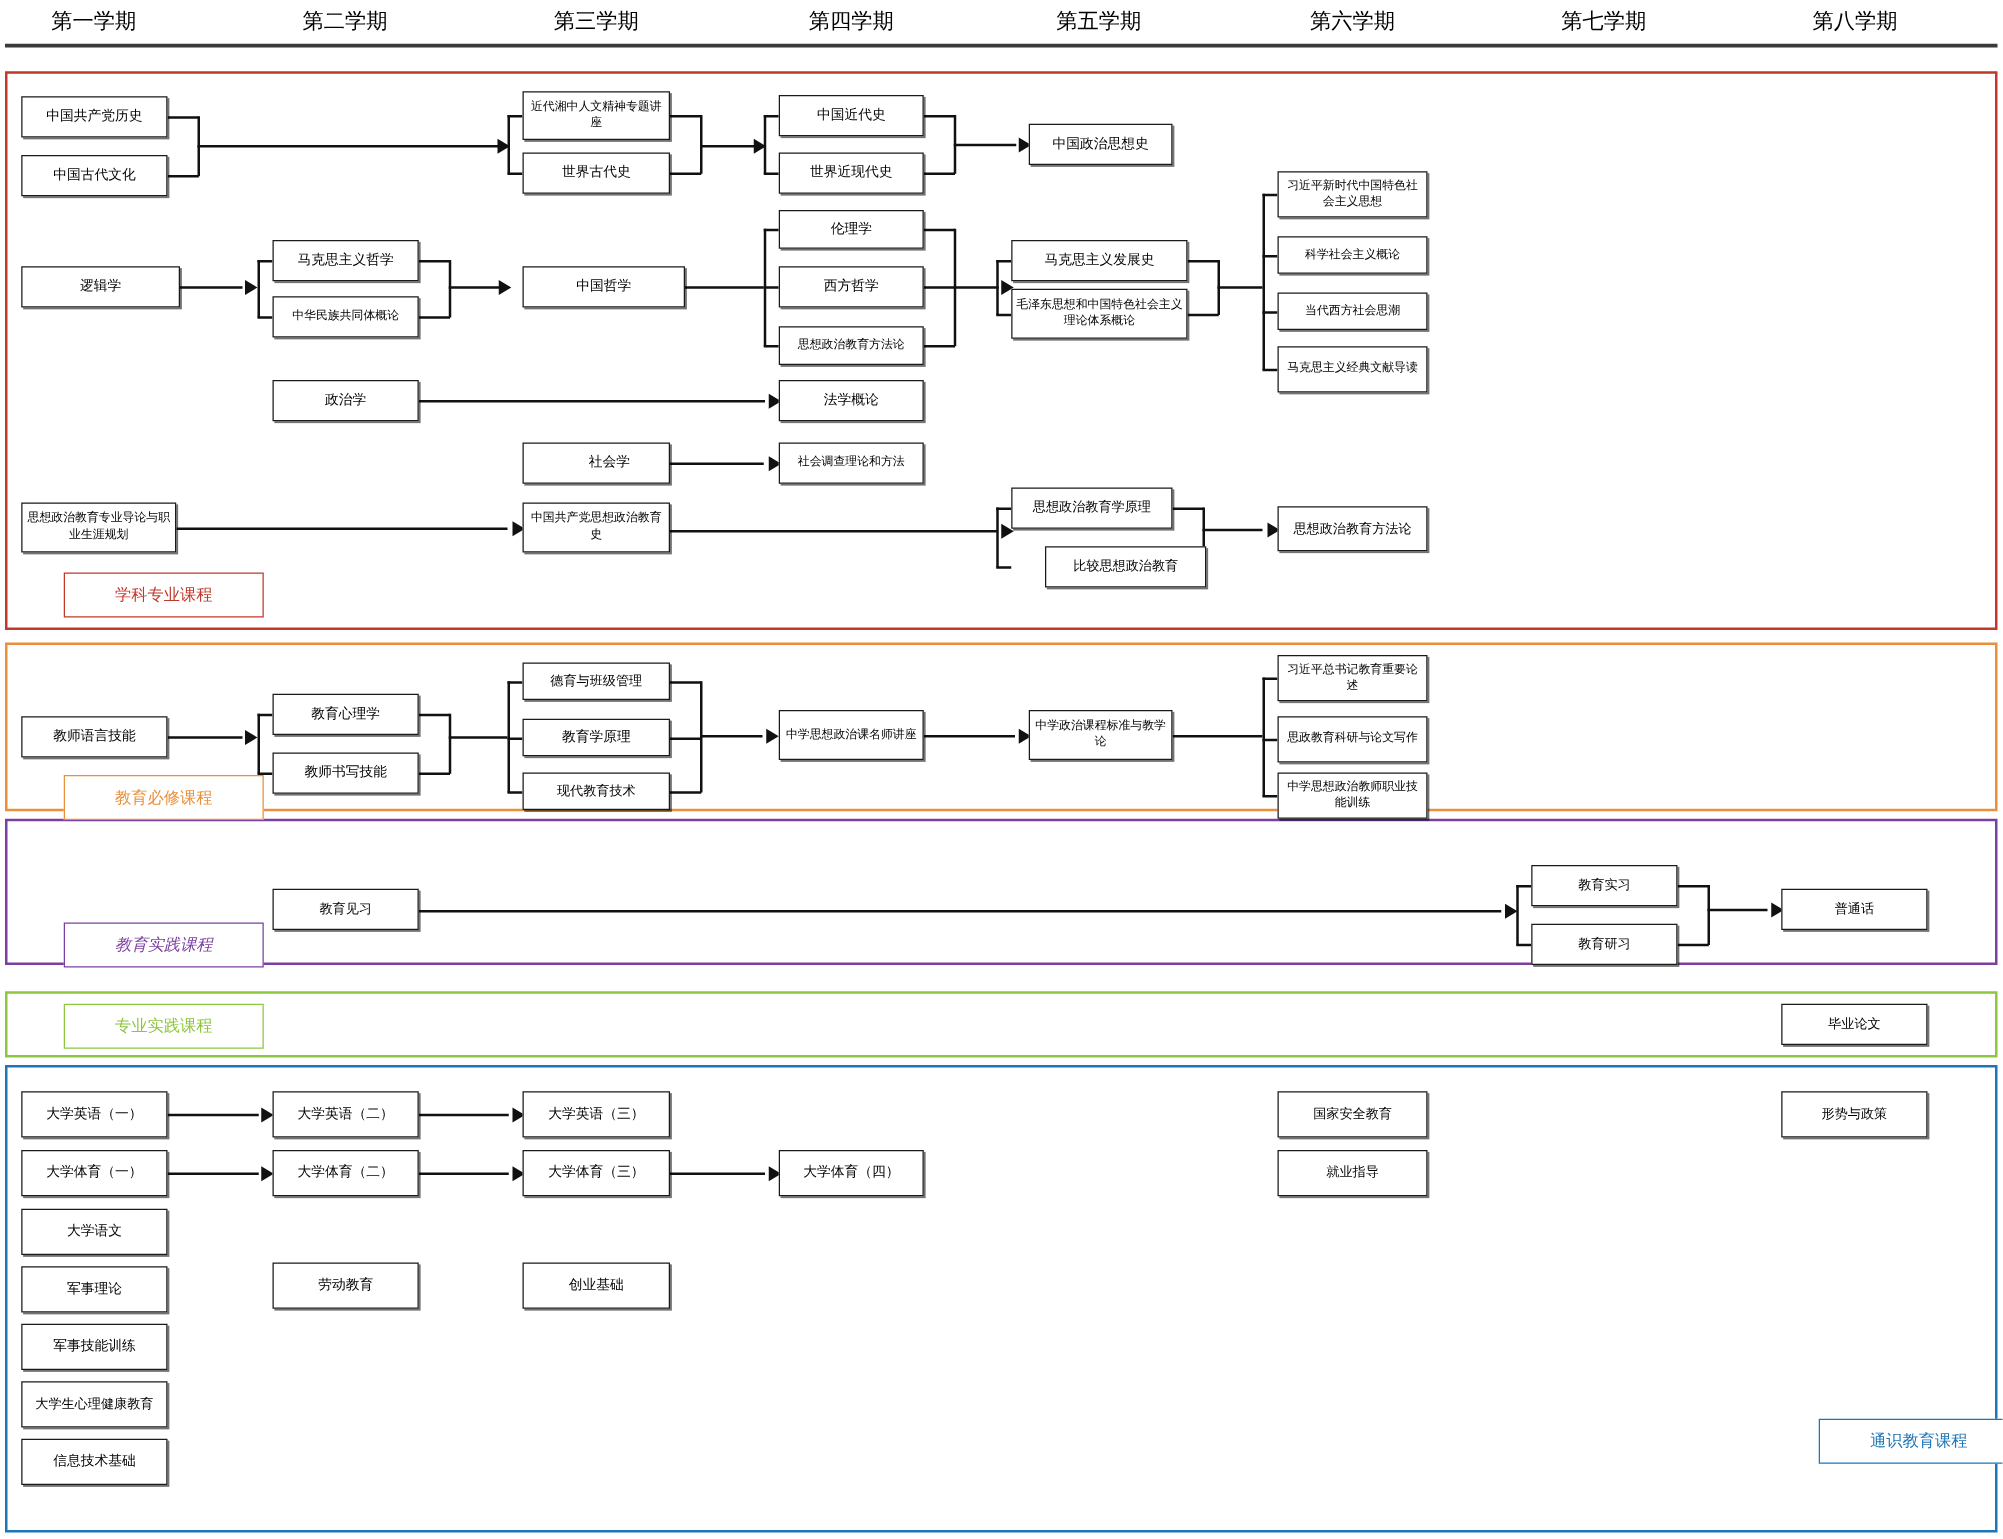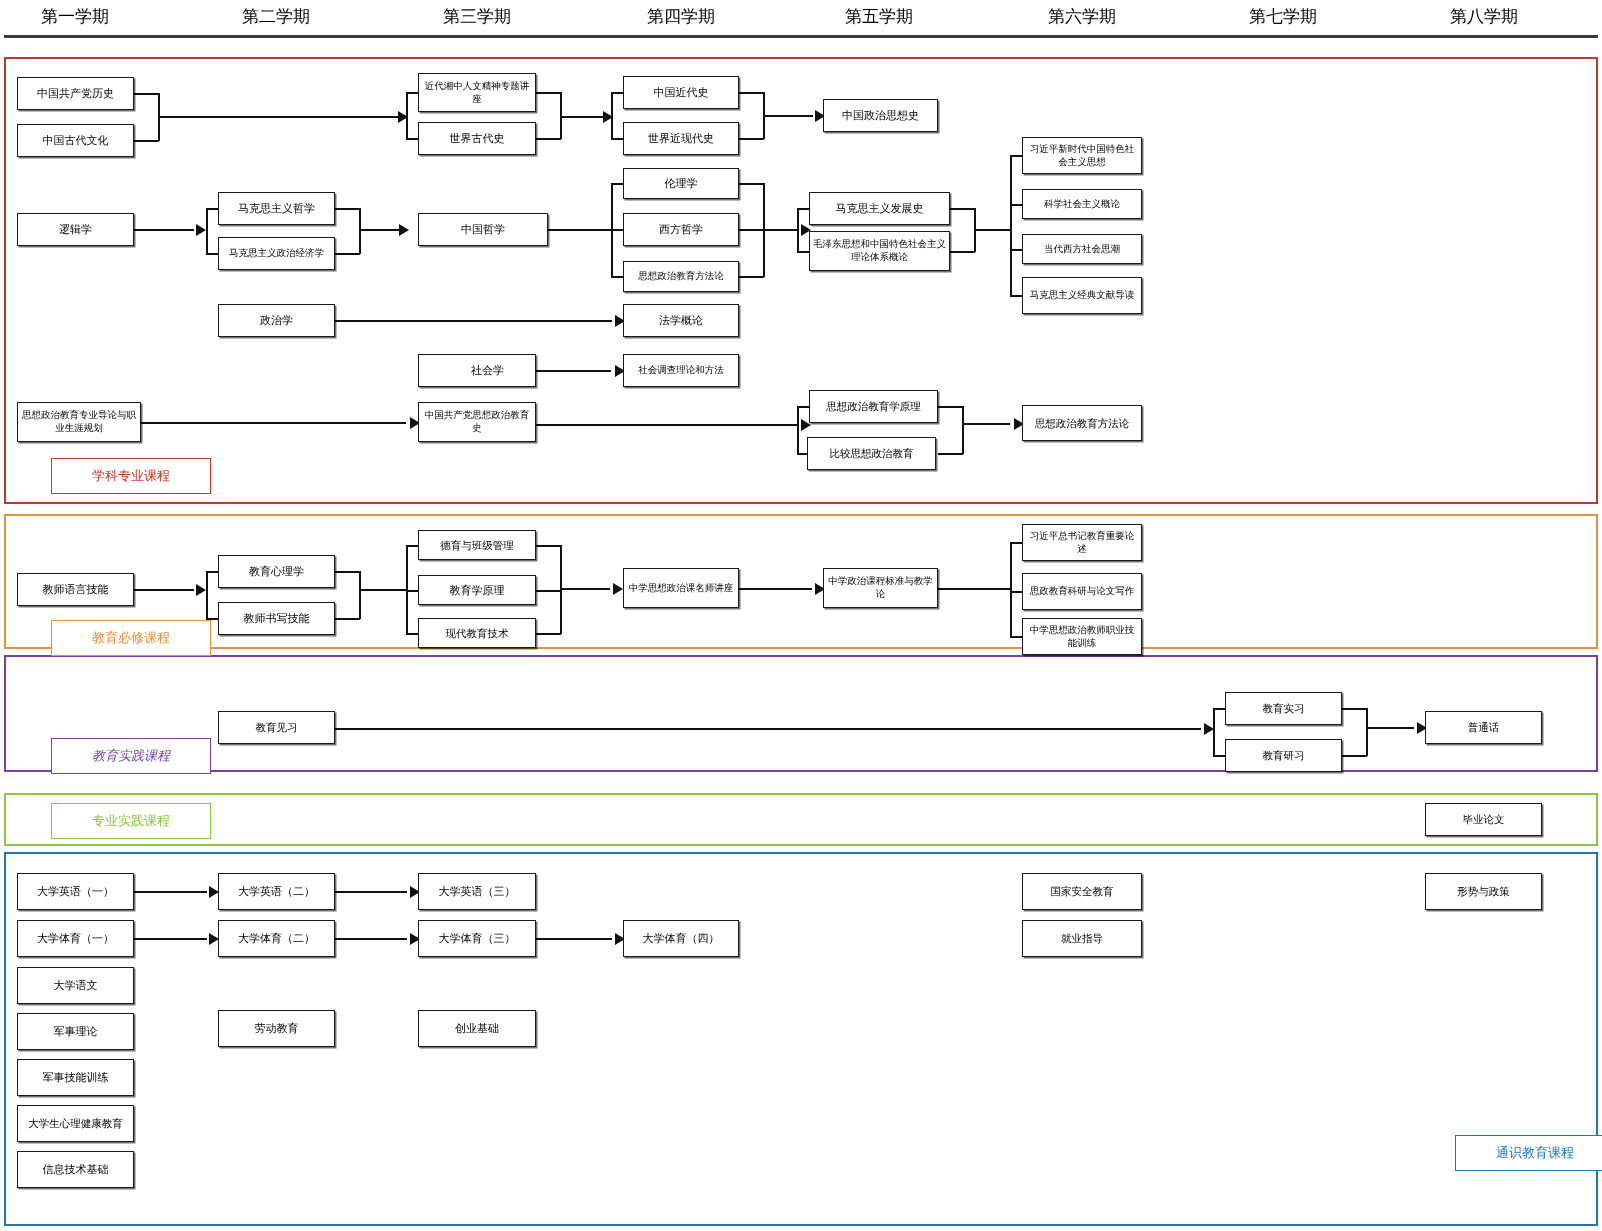--- a/index.html
+++ b/index.html
@@ -177,41 +177,41 @@
       <div class="arrow th" style="left: 615px; top: 933px;"></div>
     </div>
   <div id="course-layer">
       <div class="box f11" style="left: 17px; top: 77px; width: 117px; height: 33px;">中国共产党历史</div>
       <div class="box f11" style="left: 17px; top: 124px; width: 117px; height: 33px;">中国古代文化</div>
       <div class="box f9" style="left: 418px; top: 73px; width: 118px; height: 39px;">近代湘中人文精神专题讲座</div>
       <div class="box f11" style="left: 418px; top: 122px; width: 118px; height: 33px;">世界古代史</div>
       <div class="box f11" style="left: 623px; top: 76px; width: 116px; height: 33px;">中国近代史</div>
       <div class="box f11" style="left: 623px; top: 122px; width: 116px; height: 33px;">世界近现代史</div>
       <div class="box f11" style="left: 823px; top: 99px; width: 115px; height: 33px;">中国政治思想史</div>
-      <div class="box f11" style="left: 17px; top: 213px; width: 117px; height: 33px;">逻辑学</div>
+      <div class="box f11" style="left: 17px; top: 213px; width: 127px; height: 33px;">逻辑学</div>
       <div class="box f11" style="left: 218px; top: 192px; width: 117px; height: 33px;">马克思主义哲学</div>
-      <div class="box f9" style="left: 218px; top: 237px; width: 117px; height: 33px;">马克思主义政治经济学</div>
+      <div class="box f9" style="left: 218px; top: 237px; width: 117px; height: 33px;">中华民族共同体概论</div>
       <div class="box f11" style="left: 418px; top: 213px; width: 130px; height: 33px;">中国哲学</div>
       <div class="box f11" style="left: 623px; top: 168px; width: 116px; height: 31px;">伦理学</div>
       <div class="box f11" style="left: 623px; top: 213px; width: 116px; height: 33px;">西方哲学</div>
       <div class="box f9" style="left: 623px; top: 261px; width: 116px; height: 31px;">思想政治教育方法论</div>
       <div class="box f11" style="left: 809px; top: 192px; width: 141px; height: 33px;">马克思主义发展史</div>
       <div class="box f9" style="left: 809px; top: 231px; width: 141px; height: 40px;">毛泽东思想和中国特色社会主义理论体系概论</div>
       <div class="box f9" style="left: 1022px; top: 137px; width: 120px; height: 37px;">习近平新时代中国特色社会主义思想</div>
       <div class="box f9" style="left: 1022px; top: 189px; width: 120px; height: 30px;">科学社会主义概论</div>
       <div class="box f9" style="left: 1022px; top: 234px; width: 120px; height: 30px;">当代西方社会思潮</div>
       <div class="box f9" style="left: 1022px; top: 277px; width: 120px; height: 37px;">马克思主义经典文献导读</div>
       <div class="box f11" style="left: 218px; top: 304px; width: 117px; height: 33px;">政治学</div>
       <div class="box f11" style="left: 623px; top: 304px; width: 116px; height: 33px;">法学概论</div>
       <div class="box f11" style="left: 418px; top: 354px; width: 118px; height: 33px; padding-left: 24px;">社会学</div>
       <div class="box f9" style="left: 623px; top: 354px; width: 116px; height: 33px;">社会调查理论和方法</div>
       <div class="box f9" style="left: 17px; top: 402px; width: 124px; height: 40px;">思想政治教育专业导论与职业生涯规划</div>
       <div class="box f9" style="left: 418px; top: 402px; width: 118px; height: 40px;">中国共产党思想政治教育史</div>
       <div class="box f10" style="left: 809px; top: 390px; width: 129px; height: 33px;">思想政治教育学原理</div>
-      <div class="box f10" style="left: 807px; top: 437px; width: 129px; height: 33px;">比较思想政治教育</div>
+      <div class="box f10" style="left: 836px; top: 437px; width: 129px; height: 33px;">比较思想政治教育</div>
       <div class="box f10" style="left: 1022px; top: 405px; width: 120px; height: 36px;">思想政治教育方法论</div>
       <div class="box f11" style="left: 17px; top: 573px; width: 117px; height: 33px;">教师语言技能</div>
       <div class="box f11" style="left: 218px; top: 555px; width: 117px; height: 33px;">教育心理学</div>
       <div class="box f11" style="left: 218px; top: 602px; width: 117px; height: 33px;">教师书写技能</div>
       <div class="box f10" style="left: 418px; top: 530px; width: 118px; height: 30px;">德育与班级管理</div>
       <div class="box f11" style="left: 418px; top: 575px; width: 118px; height: 30px;">教育学原理</div>
       <div class="box f10" style="left: 418px; top: 618px; width: 118px; height: 30px;">现代教育技术</div>
       <div class="box f9" style="left: 623px; top: 568px; width: 116px; height: 40px;">中学思想政治课名师讲座</div>
       <div class="box f9" style="left: 823px; top: 568px; width: 115px; height: 40px;">中学政治课程标准与教学论</div>
       <div class="box f9" style="left: 1022px; top: 524px; width: 120px; height: 37px;">习近平总书记教育重要论述</div>

